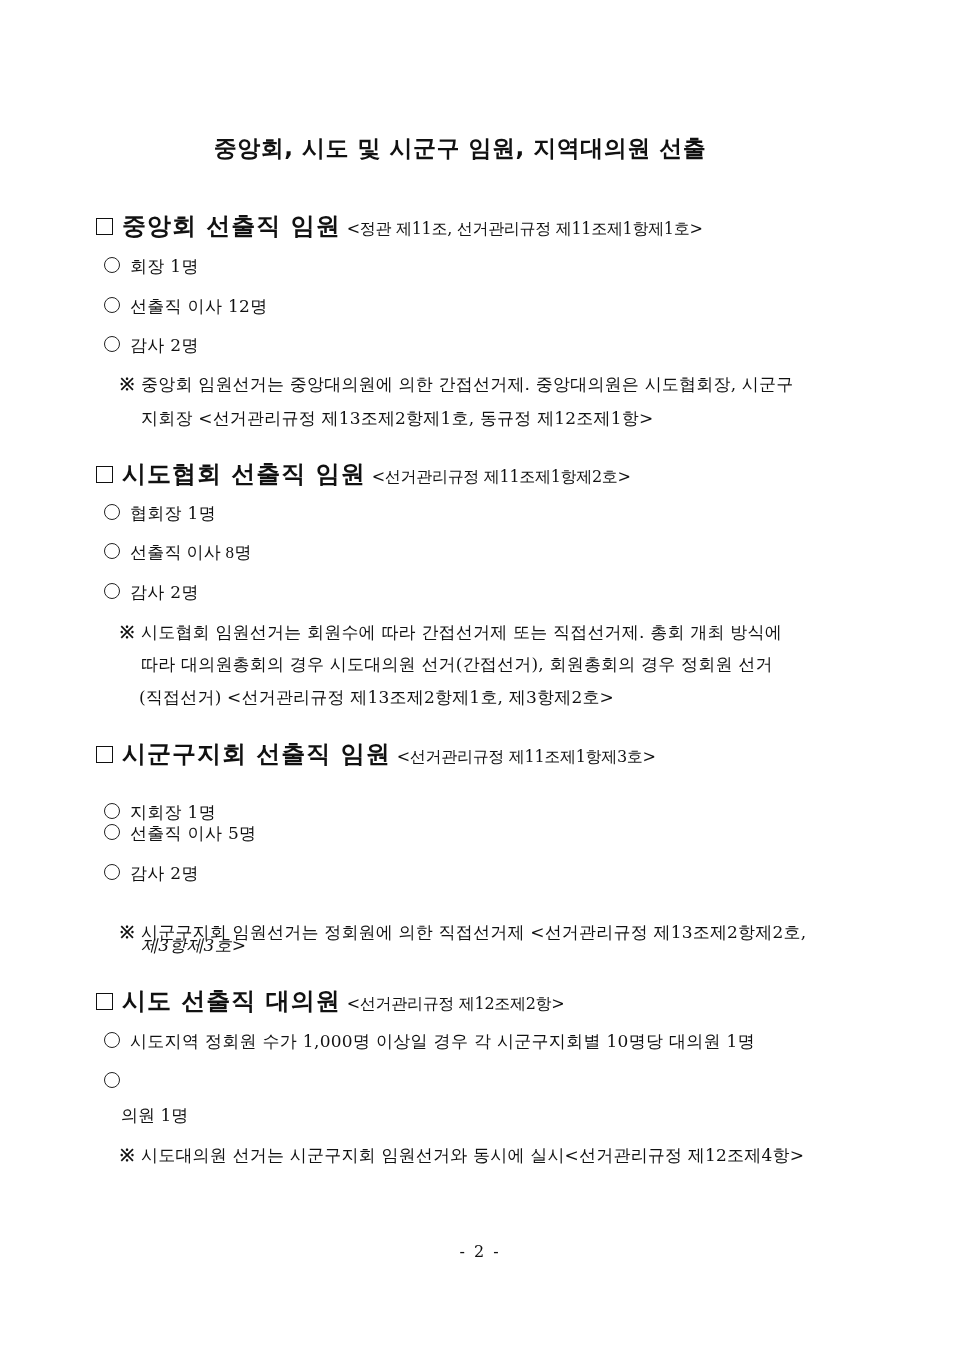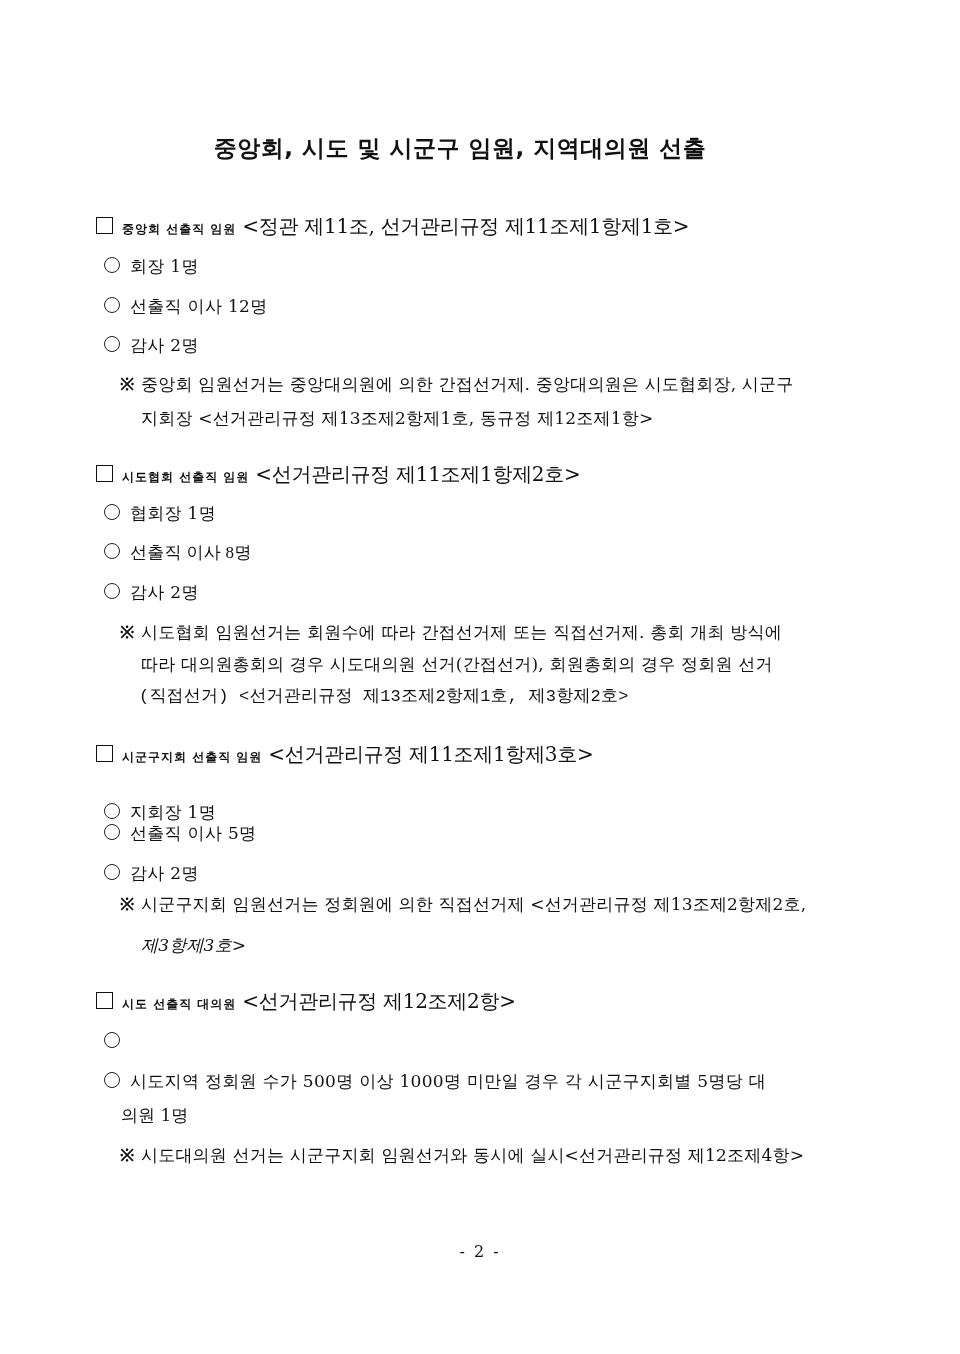--- a/index.html
+++ b/index.html
@@ -1,22 +1,22 @@
 <!DOCTYPE html>
 <html><head>
 <meta charset="utf-8">
 <style>
   html, body { margin: 0; padding: 0; background: #ffffff; }
   body { width: 960px; height: 1354px; position: relative; overflow: hidden; color: #111; font-family: "DejaVu Serif", "Liberation Serif", serif; }
   .title { position: absolute; left: 0; width: 920px; top: 133px; text-align: center; font-family: "DejaVu Sans", "Liberation Sans", sans-serif; font-weight: bold; font-size: 23px; letter-spacing: 0.5px; }
   .line { position: absolute; left: 0; white-space: nowrap; font-size: 17px; line-height: 24px; }
   .heading { left: 96px; }
   .heading .box { display: inline-block; width: 15px; height: 15px; border: 1.6px solid #111; vertical-align: -1px; margin-right: 9px; }
-  .heading .htxt { font-family: "DejaVu Sans", "Liberation Sans", sans-serif; font-weight: bold; font-size: 12px; letter-spacing: 1px; }
-  .heading .ref { font-size: 20px; margin-left: 6px; letter-spacing: -0.3px; }
+  .heading .htxt { font-family: "DejaVu Sans", "Liberation Sans", sans-serif; font-weight: bold; font-size: 24px; letter-spacing: 1px; }
+  .heading .ref { font-size: 16px; margin-left: 6px; letter-spacing: -0.3px; }
   .item { left: 104px; }
   .item .circ { display: inline-block; width: 14px; height: 14px; border: 1.3px solid #222; border-radius: 50%; vertical-align: -1px; margin-right: 10px; }
   .item .itxt { letter-spacing: 0.3px; }
   .cont { left: 122px; }
   .note { left: 120px; }
   .note .mark { display: inline-block; width: 14px; margin-right: 7px; font-weight: bold; }
   .ntxt { letter-spacing: 0.2px; }
   .page-num { position: absolute; left: 0; width: 960px; top: 1242px; text-align: center; font-size: 16px; letter-spacing: 2px; }
 </style>
 </head>
@@ -54,51 +54,51 @@
 </div>
 <div class="line item" style="top:580px;">
   <span class="circ"></span><span class="itxt">감사 2명</span>
 </div>
 <div class="line note" style="top:620px;">
   <span class="mark">※</span><span class="ntxt">시도협회 임원선거는 회원수에 따라 간접선거제 또는 직접선거제. 총회 개최 방식에</span>
 </div>
 <div class="line cont" style="top:652px; left:141px;">
   <span class="ntxt">따라 대의원총회의 경우 시도대의원 선거(간접선거), 회원총회의 경우 정회원 선거</span>
 </div>
-<div class="line cont" style="top:685px; left:139px;font-family:Liberation Mono, monospace;">
+<div class="line cont" style="top:685px; left:139px;">
   <span class="ntxt">(직접선거) &lt;선거관리규정 제13조제2항제1호, 제3항제2호&gt;</span>
 </div>
 
 <div class="line heading" style="top:742px;">
   <span class="box"></span><span class="htxt">시군구지회 선출직 임원</span><span class="ref">&lt;선거관리규정 제11조제1항제3호&gt;</span>
 </div>
 <div class="line item" style="top:800px;">
   <span class="circ"></span><span class="itxt">지회장 1명</span>
 </div>
 <div class="line item" style="top:821px;">
   <span class="circ"></span><span class="itxt">선출직 이사 5명</span>
 </div>
 <div class="line item" style="top:861px;">
   <span class="circ"></span><span class="itxt">감사 2명</span>
 </div>
-<div class="line note" style="top:892px;">
+<div class="line note" style="top:920px;">
   <span class="mark">※</span><span class="ntxt">시군구지회 임원선거는 정회원에 의한 직접선거제 &lt;선거관리규정 제13조제2항제2호,</span>
 </div>
 <div class="line cont" style="top:933px; left:141px;font-style:italic;">
   <span class="ntxt">제3항제3호&gt;</span>
 </div>
 
 <div class="line heading" style="top:989px;">
   <span class="box"></span><span class="htxt">시도 선출직 대의원</span><span class="ref">&lt;선거관리규정 제12조제2항&gt;</span>
 </div>
 <div class="line item" style="top:1029px;">
-  <span class="circ"></span>
+  <span class="circ"></span><span class="itxt">시도지역 정회원 수가 1,000명 이상일 경우 각 시군구지회별 10명당 대의원 1명</span>
 </div>
 <div class="line item" style="top:1069px;">
-  <span class="circ"></span><span class="itxt">시도지역 정회원 수가 500명 이상 1000명 미만일 경우 각 시군구지회별 5명당 대</span>
+  <span class="circ"></span>
 </div>
 <div class="line cont" style="top:1103px; left:121px;">
   <span class="itxt">의원 1명</span>
 </div>
 <div class="line note" style="top:1143px;">
   <span class="mark">※</span><span class="ntxt">시도대의원 선거는 시군구지회 임원선거와 동시에 실시&lt;선거관리규정 제12조제4항&gt;</span>
 </div>
 
 <div class="page-num">- 2 -</div>
 

